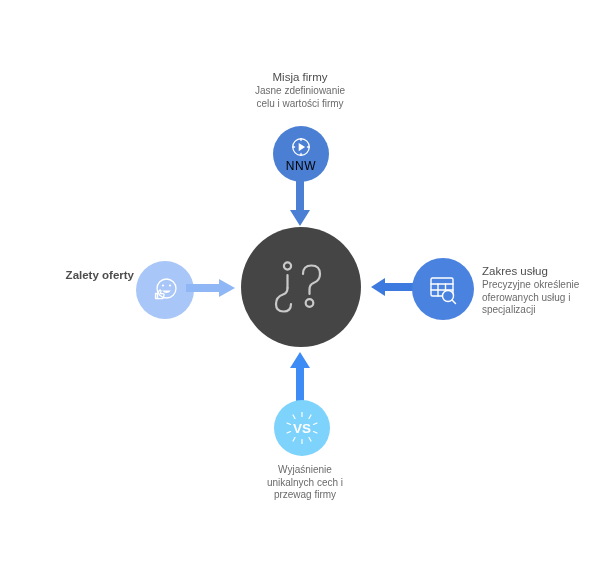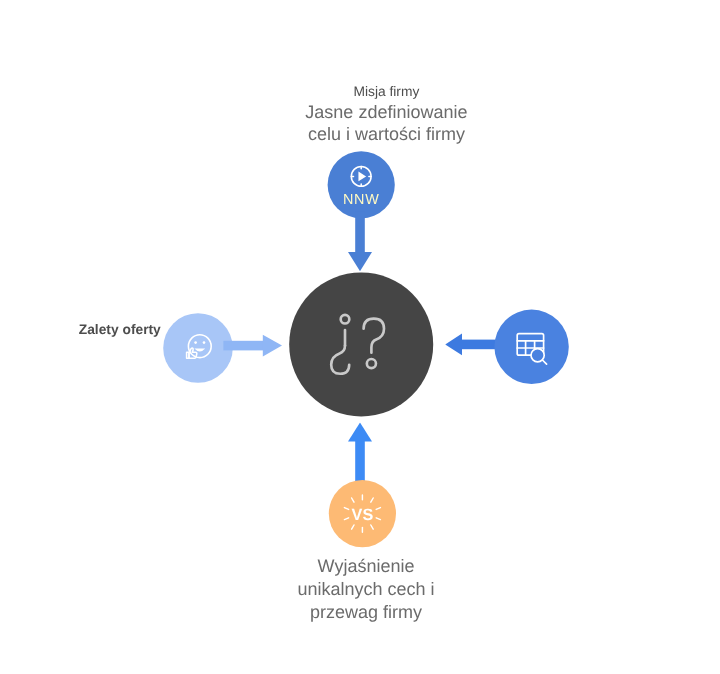--- a/index.html
+++ b/index.html
@@ -25,27 +25,27 @@
     color: #595959;
     line-height: 1.25;
   }
   .label .title {
     font-size: 11.5px;
     color: #4d4d4d;
     margin-bottom: 1px;
     white-space: pre-line;
   }
   .label .desc {
-    font-size: 15px;
+    font-size: 10px;
     color: #6b6b6b;
     white-space: pre-line;
   }
 
   #label-top {
-    left: 244px;
+    left: 222px;
     top: 70px;
     width: 156px;
     text-align: center;
   }
   #label-left {
     left: 10px;
     top: 268px;
     width: 124px;
     text-align: right;
     font-weight: bold;
@@ -67,21 +67,21 @@
   .node {
     position: absolute;
     border-radius: 50%;
     display: flex;
     flex-direction: column;
     align-items: center;
     justify-content: center;
   }
   .node svg { display: block; }
   .node-text {
-    color: #fef9c3;
+    color: #000000;
     font-size: 12px;
     letter-spacing: 0.6px;
     line-height: 1;
   }
 
   #node-top {
     left: 273px;
     top: 126px;
     width: 56px;
     height: 56px;
@@ -211,30 +211,34 @@
         <path d="M5 18 L27 18"></path>
         <path d="M12 12 L12 24"></path>
         <path d="M19.5 12 L19.5 19"></path>
         <circle cx="22" cy="24" r="5.5" fill="#4a82e0"></circle>
         <path d="M26 28 L29.5 31.5"></path>
       </svg>
     </span>
   </div>
 
   <div class="label" id="label-right">
+    <div class="title">Zakres usług</div>
+    <div class="desc">Precyzyjne określenie
+oferowanych usług i
+specjalizacji</div>
   </div>
 
   <div class="arrow" id="arrow-bottom">
     <svg width="24" height="50" viewBox="0 0 24 50">
       <rect x="8" y="14" width="8" height="36" fill="#3d8bf5"></rect>
       <path d="M2 16 L22 16 L12 0 Z" fill="#3d8bf5"></path>
     </svg>
   </div>
 
-  <div class="node" id="node-bottom" style="background: #fdba74;">
+  <div class="node" id="node-bottom" style="background: #7dd3fc;">
     <span style="position:relative;display:flex;align-items:center;justify-content:center;">
       <svg width="36" height="36" viewBox="0 0 36 36" fill="none" stroke="#ffffff" stroke-width="1.2" stroke-linecap="round">
         <path d="M18 2.5 L18 6.5"></path>
         <path d="M9 5 L11 8.5"></path>
         <path d="M27 5 L25 8.5"></path>
         <path d="M3 13 L6.5 14.5"></path>
         <path d="M33 13 L29.5 14.5"></path>
         <path d="M18 33.5 L18 29.5"></path>
         <path d="M9 31 L11 27.5"></path>
         <path d="M27 31 L25 27.5"></path>

